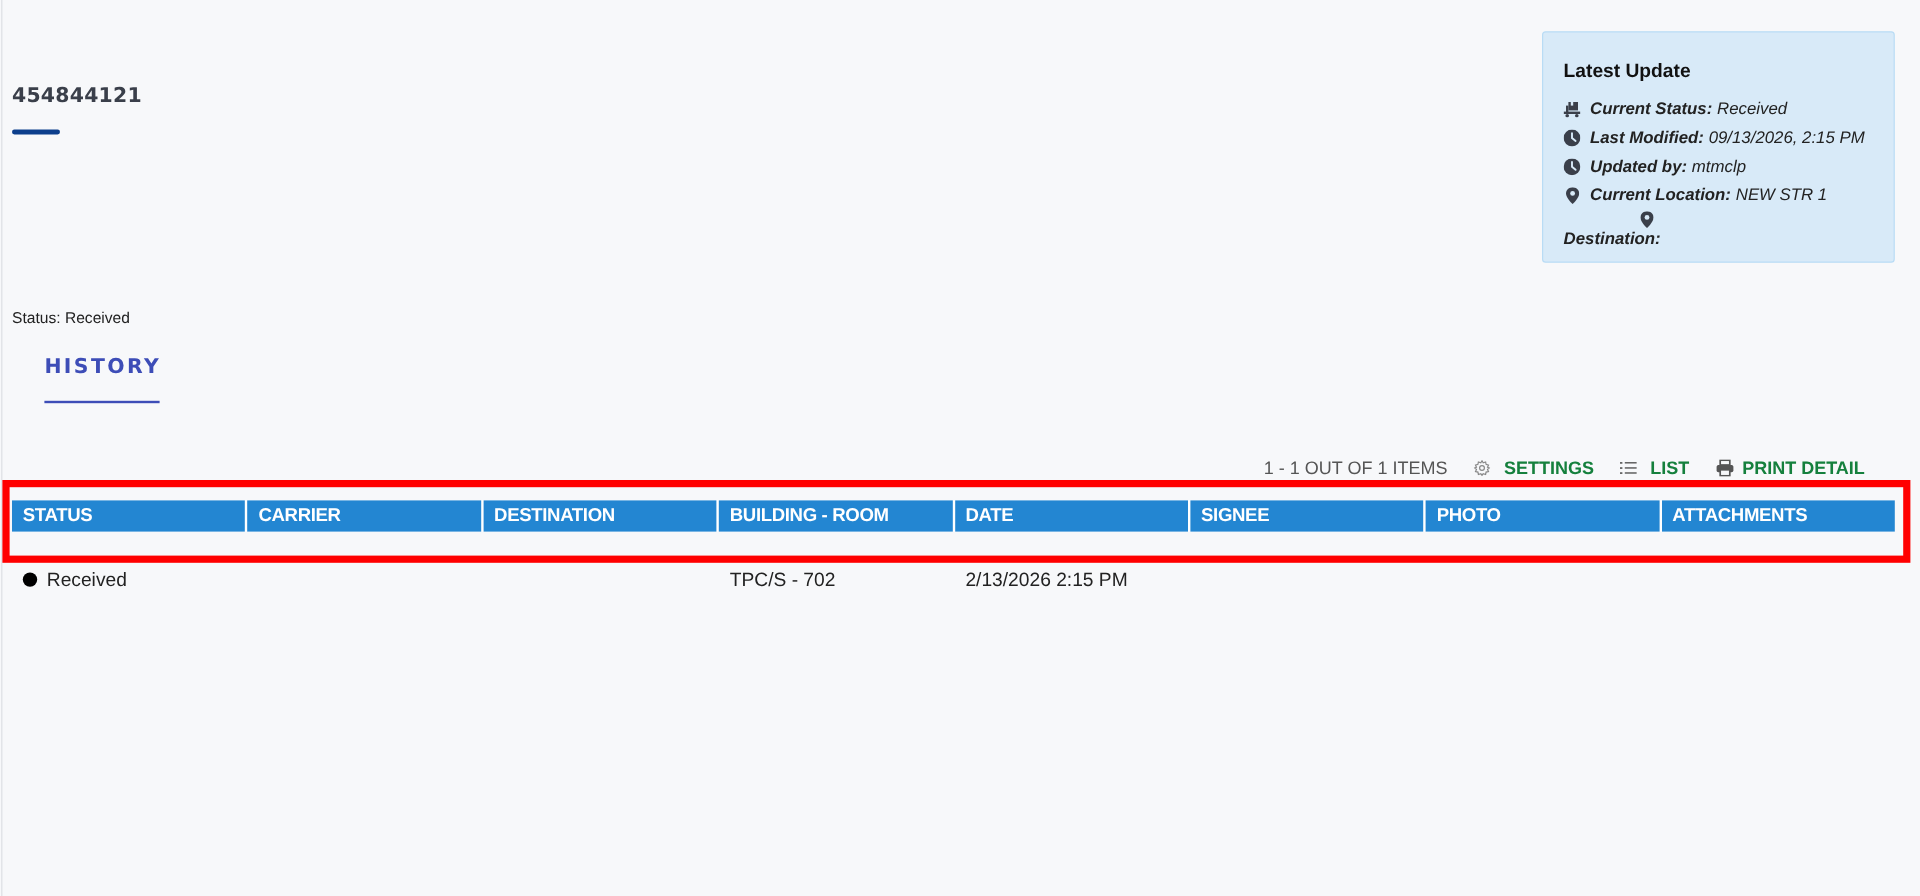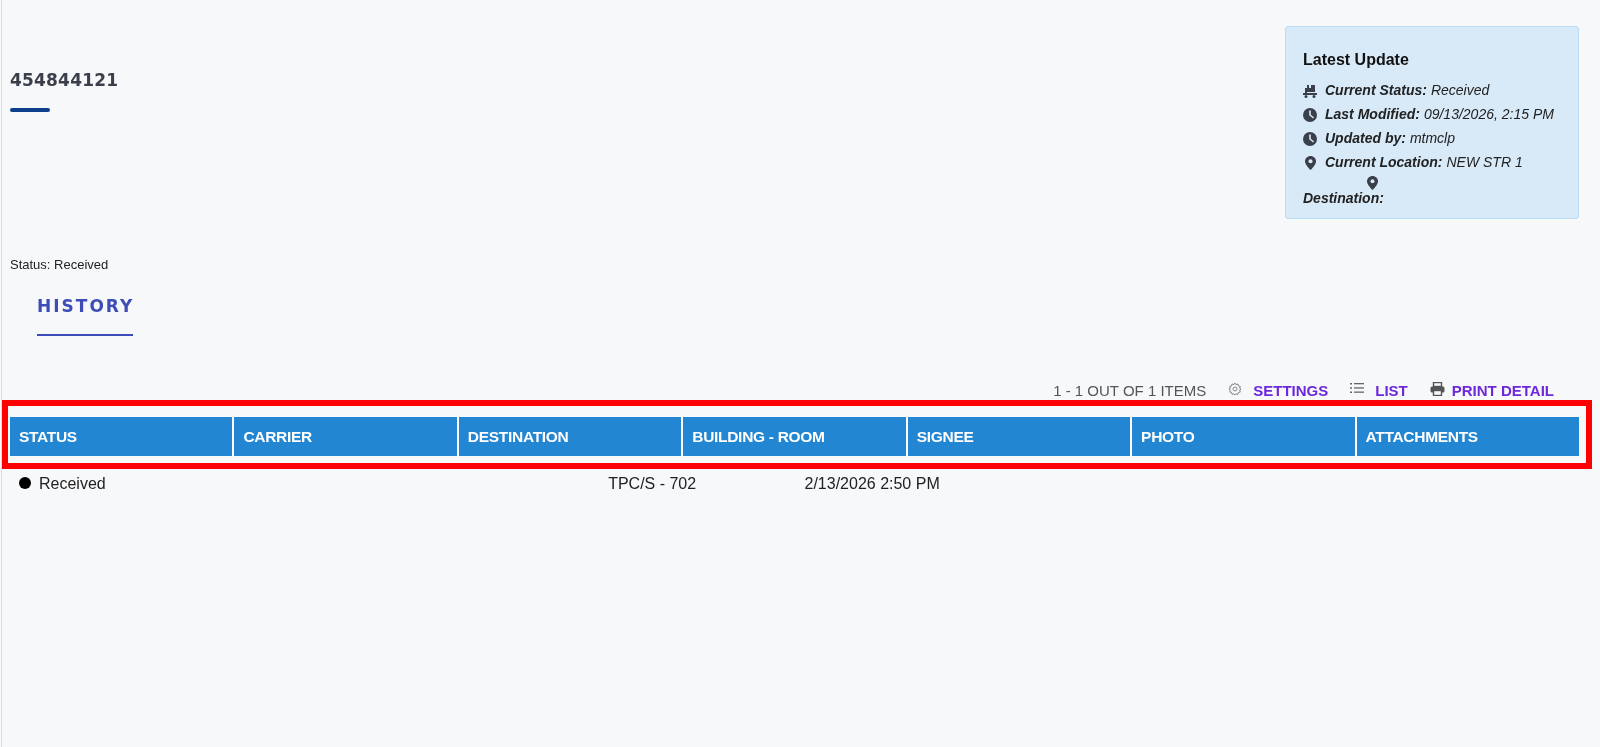--- a/index.html
+++ b/index.html
@@ -61,32 +61,32 @@
     }
 
     .toolbar {
       position: absolute; right: 46px; top: 380px; height: 20px;
       display: flex; align-items: center; gap: 0;
       font-size: 15px;
       margin-left: 40px;
     }
     .toolbar .count { color: #555; margin-right: 22px; }
     .toolbar .tb-btn {
-      display: inline-flex; align-items: flex-start; font-weight: bold; color: #6d28d9;
+      display: inline-flex; align-items: center; font-weight: bold; color: #15803d;
       cursor: pointer; margin-right: 22px;
     }
     .toolbar .tb-btn:last-child { margin-right: 0; }
     .toolbar .tb-btn .ico { margin-right: 11px; display: inline-flex; }
 
     .highlight-box {
       position: absolute; left: 2px; top: 400px; width: 1590px; height: 69px;
       border: 6px solid #ff0000; box-sizing: border-box;
     }
     .table-header {
-      position: absolute; left: 10px; top: 417px; width: 1569px; height: 39px;
+      position: absolute; left: 10px; top: 417px; width: 1569px; height: 26px;
       display: flex; background: #ffffff;
     }
     .th {
       flex: 1; background: #2386d2; color: #fff;
       font-weight: bold; font-size: 15.5px;
       display: flex; align-items: center; padding-left: 9px;
       letter-spacing: -0.3px;
       margin-right: 2px; cursor: pointer;
     }
     .th:last-child { margin-right: 0; }
@@ -213,30 +213,31 @@
   </span>
 </div>
 
 <div class="highlight-box"></div>
 
 <div class="table-header">
   <div class="th">STATUS</div>
   <div class="th">CARRIER</div>
   <div class="th">DESTINATION</div>
   <div class="th">BUILDING - ROOM</div>
+  <div class="th">DATE</div>
   <div class="th">SIGNEE</div>
   <div class="th">PHOTO</div>
   <div class="th">ATTACHMENTS</div>
 </div>
 
 <div class="table-row">
   <div class="td">
     <span class="dot"></span>
     <span>Received</span>
   </div>
   <div class="td"></div>
   <div class="td"></div>
   <div class="td">TPC/S - 702</div>
-  <div class="td">2/13/2026 2:50 PM</div>
+  <div class="td">2/13/2026 2:15 PM</div>
   <div class="td"></div>
   <div class="td"></div>
   <div class="td"></div>
 </div>
 
 </body></html>

